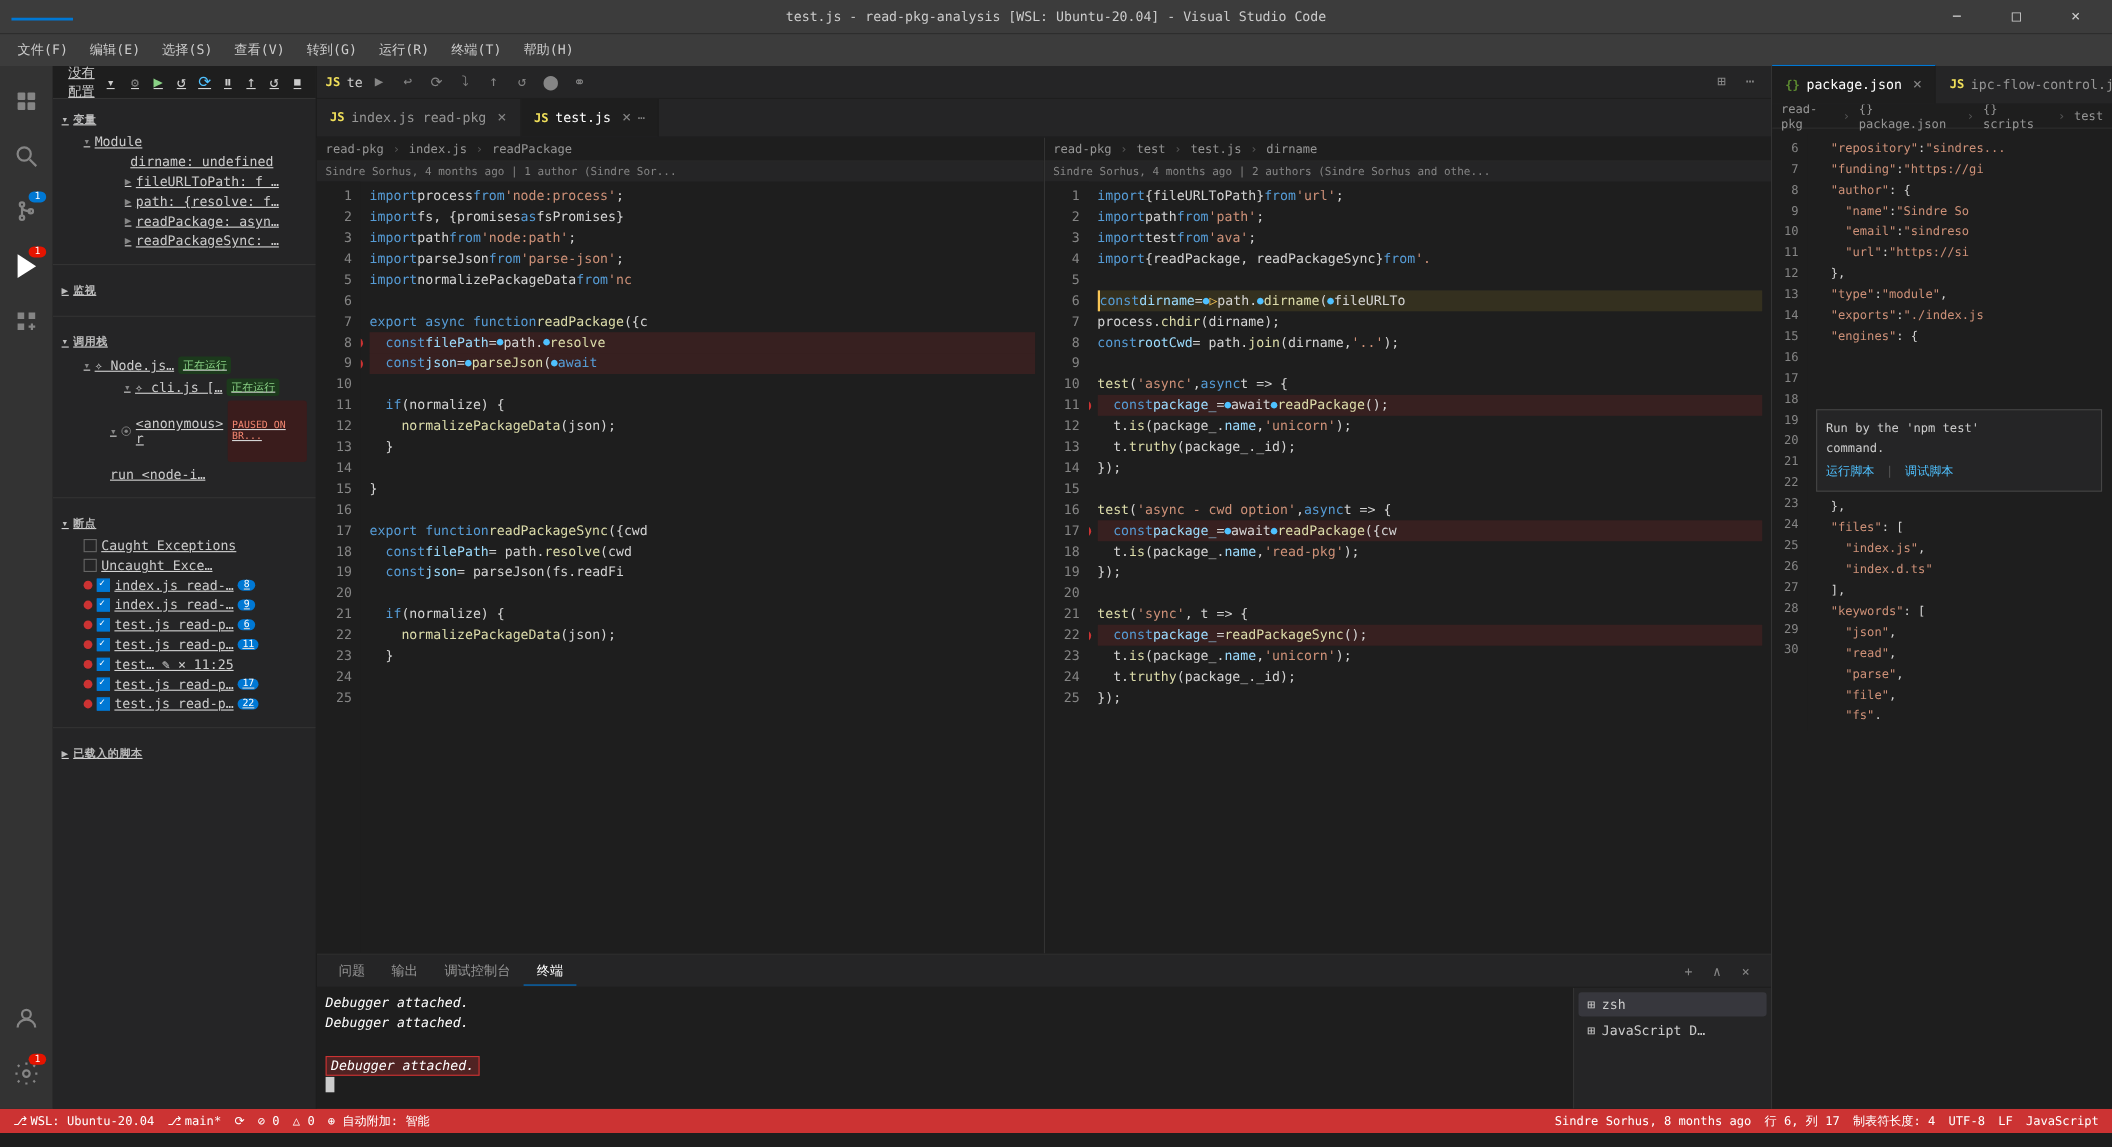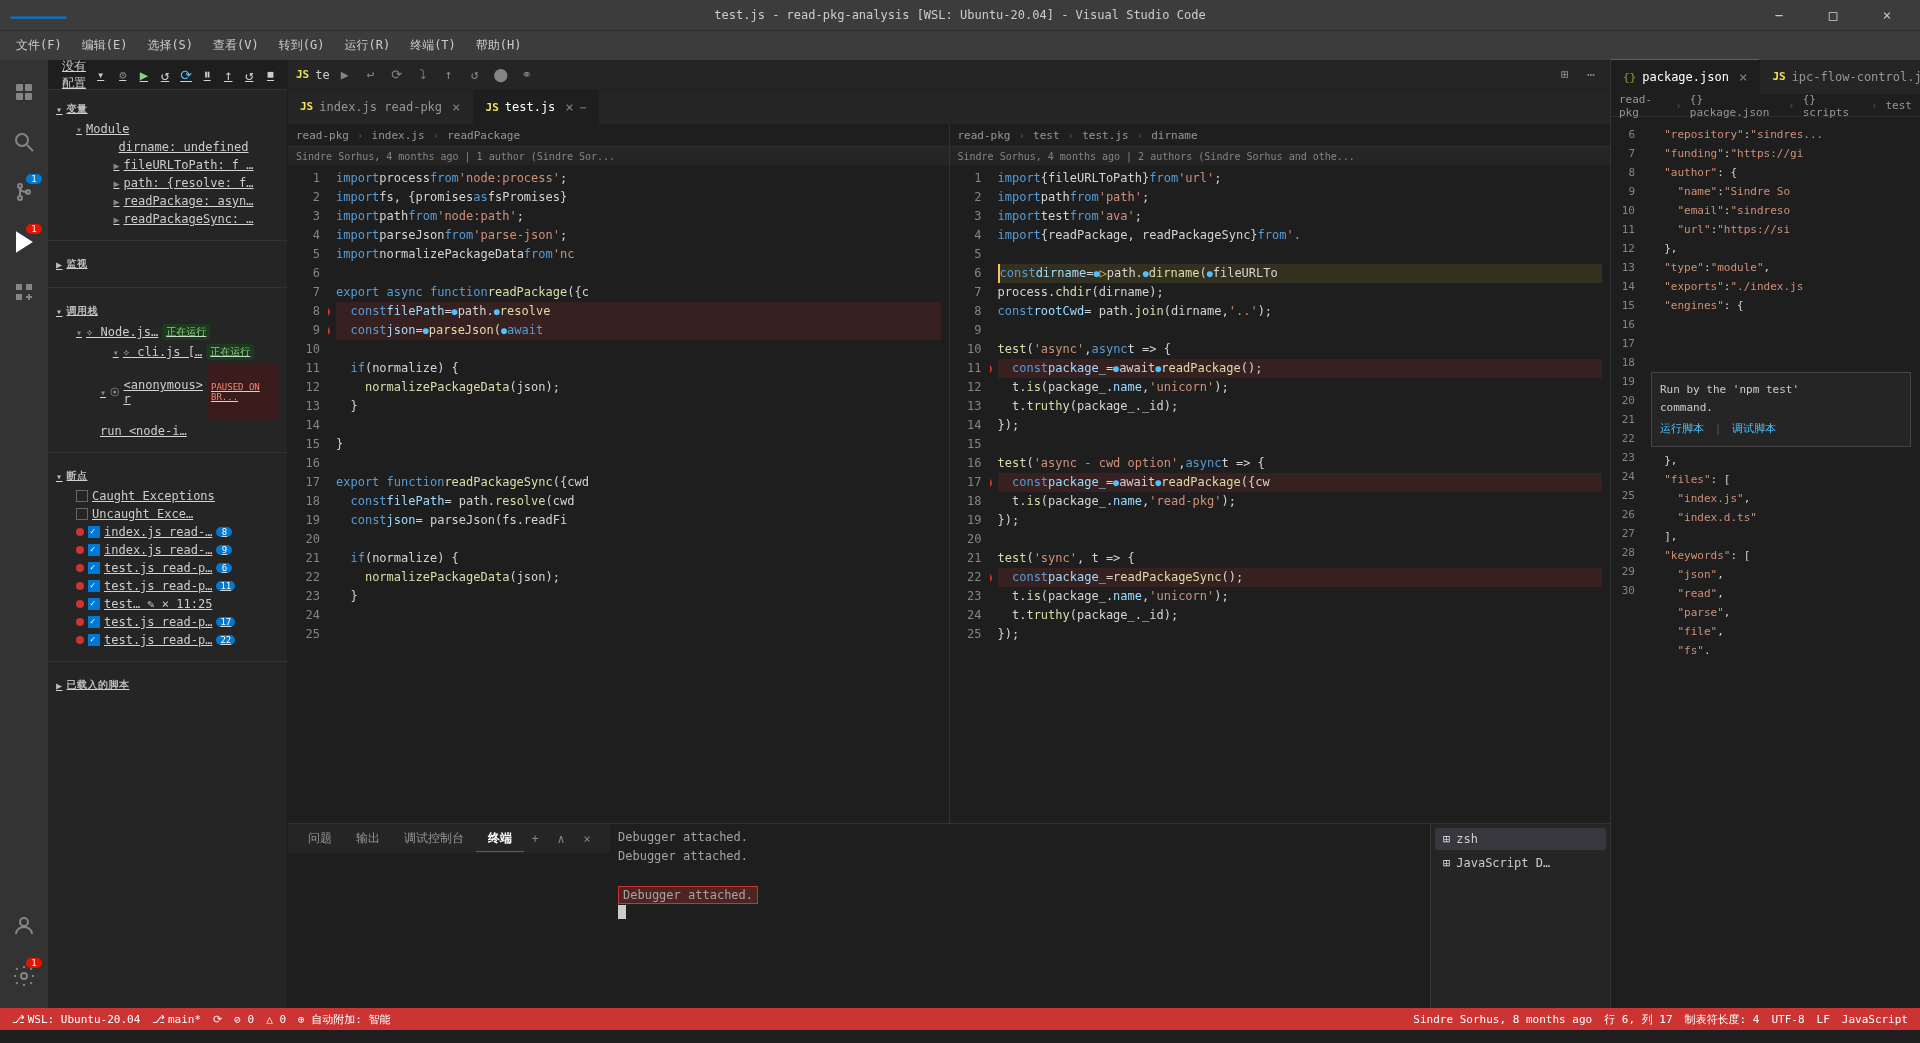--- a/index.html
+++ b/index.html
@@ -364,46 +364,45 @@
     .package-json-content {
       flex: 1;
       overflow: hidden;
       padding: 4px 0;
       font-size: 12px;
       line-height: 19px;
     }
 
     
     .panel {
-      height: 185px;
+      height: 141px;
       background: #1e1e1e;
       border-top: 1px solid #333;
       display: flex;
-      flex-direction: row;
+      flex-direction: column;
       flex-shrink: 0;
     }
     .panel-tabs {
       height: 30px;
       background: #252526;
       display: flex;
       align-items: center;
       padding: 0 8px;
       gap: 0;
       border-bottom: 1px solid #1e1e1e;
     }
     .panel-tab {
       padding: 4px 12px;
       cursor: pointer;
       font-size: 12px;
       color: #969696;
       position: relative;
     }
     .panel-tab.active {
       color: #ffffff;
-      font-weight: bold;
     }
     .panel-tab.active::after {
       content: '';
       position: absolute;
       bottom: -1px;
       left: 0;
       right: 0;
       height: 1px;
       background: #0078d4;
     }
@@ -411,21 +410,22 @@
       flex: 1;
       overflow: hidden;
       display: flex;
     }
     .terminal-content {
       flex: 1;
       padding: 4px 8px;
       font-size: 12px;
       line-height: 1.6;
       overflow: hidden;
-      color: #a3a3a3;
+      color: #ffffff;
+      font-style: italic;
     }
     .terminal-input-line {
       display: flex;
       align-items: center;
     }
     .terminal-cursor {
       width: 8px;
       height: 14px;
       background: #cccccc;
       display: inline-block;

